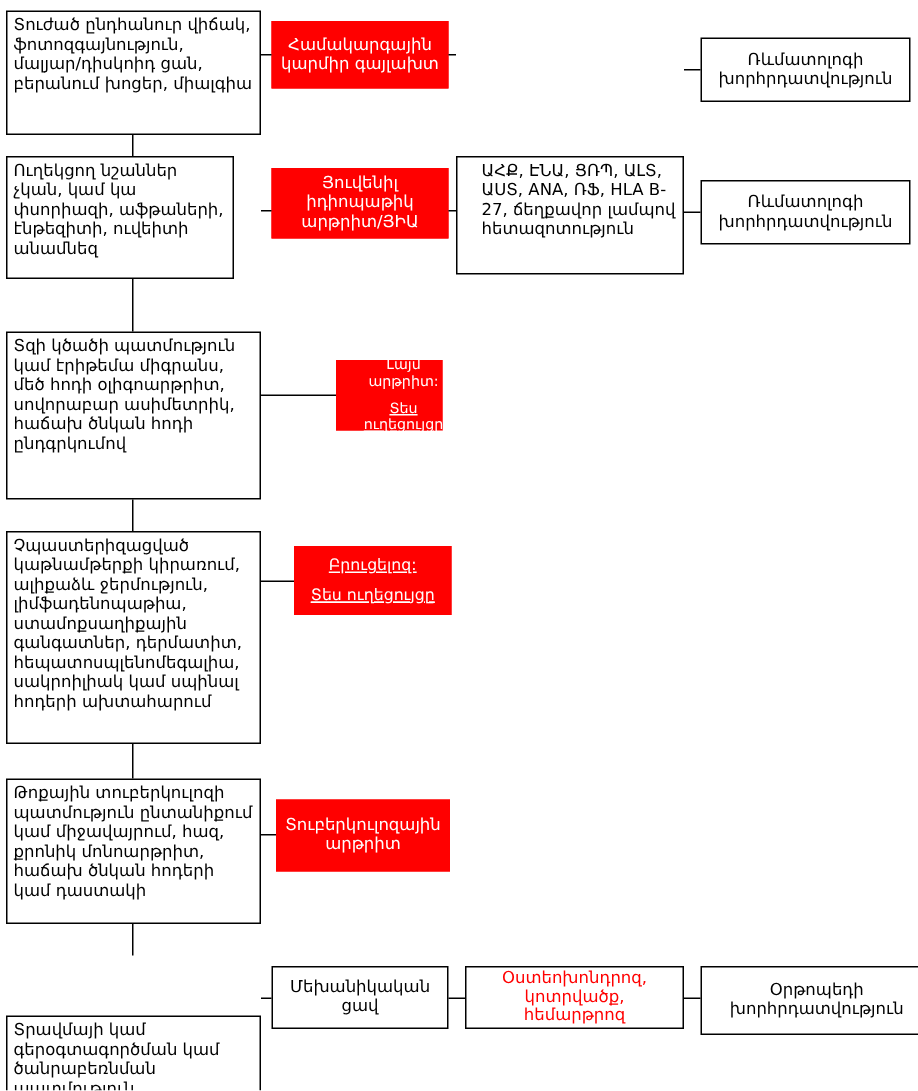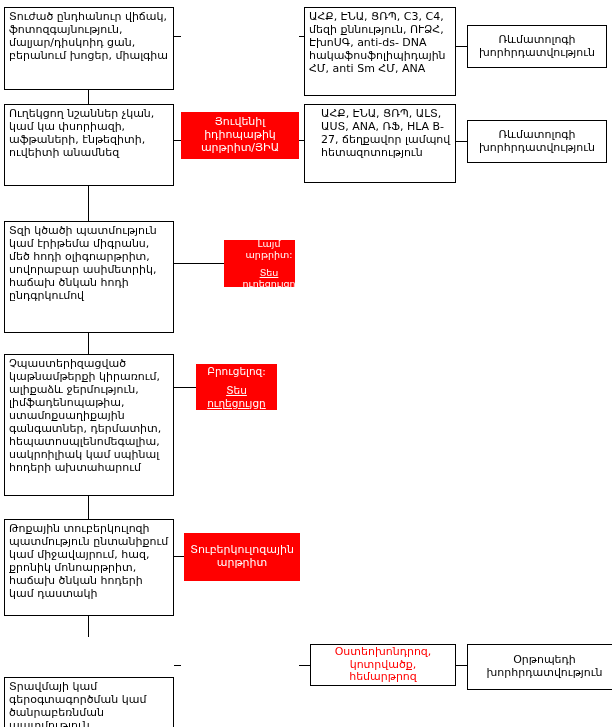--- a/index.html
+++ b/index.html
@@ -49,28 +49,28 @@
   }
 </style>
 </head>
 <body>
 
 <div class="canvas">
 
   <div class="box" style="left:4px; top:7px; width:170px; height:83px;">
     <span>Տուժած ընդհանուր վիճակ, ֆոտոզգայնություն, մալյար/դիսկոիդ ցան, բերանում խոցեր, միալգիա</span>
   </div>
-  <div class="box" style="left:304px; top:7px; width:152px; height:89px;">
-    <span>ԱՀՔ, ԷՆԱ, ՑՌՊ, C3, C4, մեզի քննություն, ՈՒՁՀ, ԷխոՍԳ, anti-ds- DNA հակաֆոսֆոլիպիդային ՀՄ, anti Sm ՀՄ, ANA</span>
+  <div class="box red centered" style="left:181px; top:14px; width:118px; height:45px;">
+    <span>Համակարգային կարմիր գայլախտ</span>
   </div>
   <div class="box centered" style="left:467px; top:25px; width:140px; height:43px;">
     <span>Ռևմատոլոգի խորհրդատվություն</span>
   </div>
 
-  <div class="box" style="left:4px; top:104px; width:170px; height:82px;">
+  <div class="box" style="left:4px; top:104px; width:152px; height:82px;">
     <span>Ուղեկցող նշաններ չկան, կամ կա փսորիազի, աֆթաների, էնթեզիտի, ուվեիտի անամնեզ</span>
   </div>
   <div class="box red centered" style="left:181px; top:112px; width:118px; height:47px;">
     <span>Յուվենիլ իդիոպաթիկ արթրիտ/ՅԻԱ</span>
   </div>
   <div class="box" style="left:304px; top:104px; width:152px; height:79px;padding-left:16px;">
     <span>ԱՀՔ, ԷՆԱ, ՑՌՊ, ԱԼՏ, ԱՍՏ, ANA, ՌՖ, HLA B-27, ճեղքավոր լամպով հետազոտություն</span>
   </div>
   <div class="box centered" style="left:467px; top:120px; width:140px; height:43px;">
     <span>Ռևմատոլոգի խորհրդատվություն</span>
@@ -80,34 +80,37 @@
     <span>Տզի կծածի պատմություն կամ էրիթեմա միգրանս, մեծ հոդի օլիգոարթրիտ, սովորաբար ասիմետրիկ, հաճախ ծնկան հոդի ընդգրկումով</span>
   </div>
   <div class="box red centered col fs9" style="left:224px; top:240px; width:71px; height:47px;padding-left:21px;">
     <span>Լայմ արթրիտ:</span>
     <span class="note-link">Տես ուղեցույցը</span>
   </div>
 
   <div class="box" style="left:4px; top:354px; width:170px; height:142px;">
     <span>Չպաստերիզացված կաթնամթերքի կիրառում, ալիքաձև ջերմություն, լիմֆադենոպաթիա, ստամոքսաղիքային գանգատներ, դերմատիտ, հեպատոսպլենոմեգալիա, սակրոիլիակ կամ սպինալ հոդերի ախտահարում</span>
   </div>
-  <div class="box red centered col fs10" style="left:196px; top:364px; width:81px; height:46px;">
+  <div class="box red centered col fs10" style="left:196px; top:364px; width:105px; height:46px;text-decoration:underline;">
     <span>Բրուցելոզ:</span>
     <span class="note-link">Տես ուղեցույցը</span>
   </div>
 
   <div class="box" style="left:4px; top:519px; width:170px; height:97px;">
     <span>Թոքային տուբերկուլոզի պատմություն ընտանիքում կամ միջավայրում, հազ, քրոնիկ մոնոարթրիտ, հաճախ ծնկան հոդերի կամ դաստակի</span>
   </div>
   <div class="box red centered" style="left:184px; top:533px; width:116px; height:48px;">
     <span>Տուբերկուլոզային արթրիտ</span>
   </div>
 
   <div class="box" style="left:4px; top:637px; width:170px; height:83px;margin-top:40px;">
     <span>Տրավմայի կամ գերօգտագործման կամ ծանրաբեռնման պատմություն</span>
+  </div>
+  <div class="box centered" style="left:181px; top:644px; width:118px; height:42px;">
+    <span>Մեխանիկական ցավ</span>
   </div>
   <div class="box centered red-text" style="left:310px; top:644px; width:146px; height:42px;">
     <span>Օստեոխոնդրոզ, կոտրվածք, հեմարթրոզ</span>
   </div>
   <div class="box centered" style="left:467px; top:644px; width:155px; height:46px;">
     <span>Օրթոպեդի խորհրդատվություն</span>
   </div>
 
   <div class="hline" style="left:174px; top:36px;  width:7px;"></div>
   <div class="hline" style="left:299px; top:36px;  width:5px;"></div>

